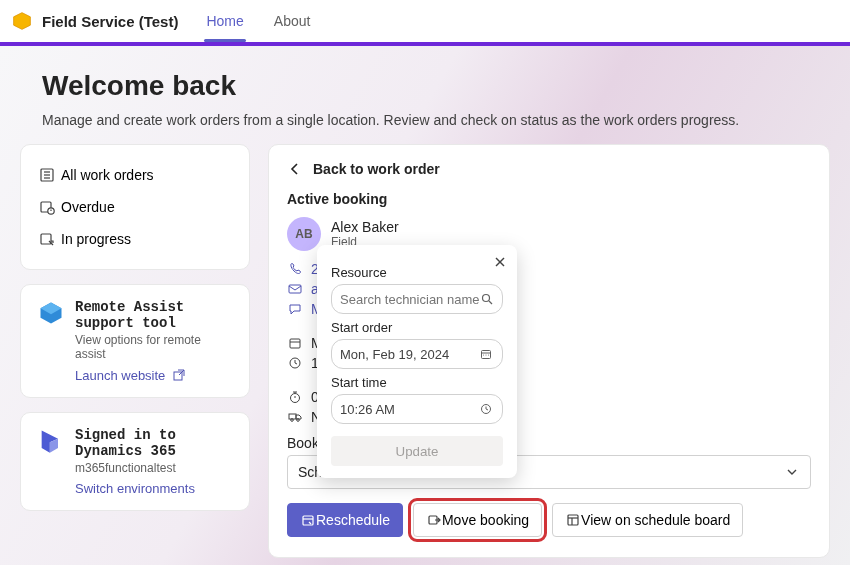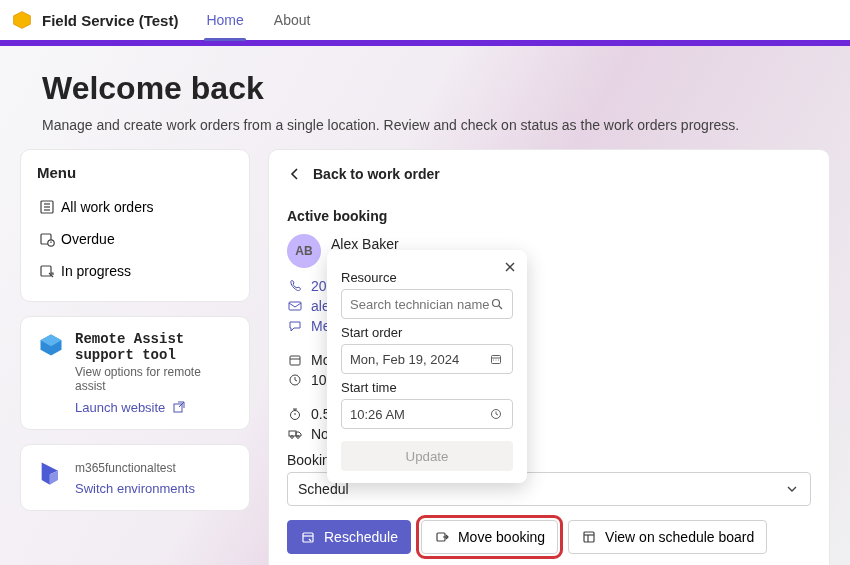--- a/index.html
+++ b/index.html
@@ -1,55 +1,55 @@
 <!DOCTYPE html>
 <html><head>
 <meta charset="utf-8">
 <style>
 * { box-sizing: border-box; margin: 0; padding: 0; }
 body { font-family: "Segoe UI", -apple-system, sans-serif; font-size: 14px; color: #242424; background: #fff; width: 850px; height: 565px; overflow: hidden; }
-.header { display: flex; align-items: center; height: 46px; padding: 0 12px; border-bottom: 6px solid #6d28d9; gap: 10px; }
+.header { display: flex; align-items: center; height: 46px; padding: 0 12px; border-bottom: 4px solid #6d28d9; gap: 10px; }
 .logo-hex { width: 20px; height: 20px; display: inline-block; }
 .app-title { font-weight: 700; font-size: 15px; margin-right: 8px; }
 .tab { padding: 12px 10px; color: #616161; cursor: pointer; position: relative; }
 .tab.active { color: #5b5fc7; }
 .tab.active::after { content:""; position:absolute; left: 8px; right: 8px; bottom: -1px; height: 3px; background: #5b5fc7; border-radius: 2px; }
 .page { background: linear-gradient(120deg, #f7f7f9 0%, #f2ecf3 40%, #e6d4e4 55%, #f0f0f2 100%); padding: 16px 20px; height: 519px; }
-.welcome-title { font-size: 32px; font-weight: 700; margin: 8px 0 10px 22px; }
+.welcome-title { font-size: 28px; font-weight: 700; margin: 8px 0 10px 22px; }
 .welcome-sub { color: #424242; margin: 0 0 16px 22px; font-size: 14px; }
 .cols { display: flex; gap: 18px; align-items: flex-start; }
 .leftcol { width: 230px; display: flex; flex-direction: column; gap: 14px; }
 .card { background: #fff; border: 1px solid #e8e8e8; border-radius: 10px; padding: 14px 16px; }
 .menu-title { font-weight: 600; font-size: 15px; margin-bottom: 10px; }
 .menu-item { display: flex; align-items: flex-start; gap: 6px; padding: 8px 2px; color: #000000; cursor: pointer; }
 .ic { width: 16px; height: 16px; display: inline-flex; align-items: center; justify-content: center; }
 .tool-title { font-weight: 600; font-size: 14px; font-family: Liberation Mono, monospace; }
 .tool-sub { font-size: 12px; color: #616161; margin-top: 2px; }
 .link { color: #4f52b2; font-size: 13px; display: inline-flex; align-items: center; gap: 6px; margin-top: 6px; cursor: pointer; }
 .tool-row { display: flex; gap: 10px; }
 .tool-icon-box { width: 28px; height: 28px; }
 .main { flex: 1; background: #fff; border: 1px solid #e8e8e8; border-radius: 10px; padding: 16px 18px 20px; position: relative; min-height: 390px; }
-.backrow { display: flex; align-items: center; gap: 10px; margin-bottom: 26px; font-weight:600; }
+.backrow { display: flex; align-items: center; gap: 10px; margin-bottom: 14px; font-weight:600; }
 .section-h { font-weight: 600; margin-bottom: 10px; }
 .person { display: flex; gap: 10px; align-items: center; margin-bottom: 10px; }
 .avatar { width: 34px; height: 34px; border-radius: 50%; background: #c4b5fd; color: #5c5a58; display:flex; align-items:center; justify-content:center; font-size:12px; font-weight:600; }
 .person-name { font-weight: 400; font-size: 14px; }
 .person-role { font-size: 12px; color: #616161; }
 .info-line { display:flex; align-items:center; gap: 8px; margin: 4px 0; font-size: 14px; }
 .info-line.linkc { color: #4f52b2; }
 .booking-status-row { margin-top: 10px; }
 .select { width: 100%; height: 34px; border: 1px solid #d1d1d1; border-radius: 4px; display:flex; align-items:center; justify-content:space-between; padding: 0 10px; background:#fff; }
 .btn-row { display:flex; gap: 10px; margin-top: 14px; }
-.btn { height: 34px; border-radius: 4px; display:inline-flex; align-items:center; gap:8px; padding: 0 12px; font-size:14px; cursor:pointer; border:1px solid #d1d1d1; background:#fff; }
+.btn { height: 34px; border-radius: 4px; display:inline-flex; align-items:center; gap:0; padding: 0 12px; font-size:14px; cursor:pointer; border:1px solid #d1d1d1; background:#fff; }
 .btn.primary { background:#5b5fc7; color:#fff; border-color:#5b5fc7; }
 .btn.highlight { outline: 3px solid #d13438; outline-offset: 2px; }
-.popover { position: absolute; left: 58px; top: 100px; width: 200px; background:#fff; border-radius:8px; box-shadow: 0 6px 20px rgba(0,0,0,0.18); padding: 14px 14px 12px; z-index: 10; }
+.popover { position: absolute; left: 48px; top: 100px; width: 200px; background:#fff; border-radius:8px; box-shadow: 0 6px 20px rgba(0,0,0,0.18); padding: 14px 14px 12px; z-index: 10; }
 .popover .close { position:absolute; right:10px; top:10px; cursor:pointer; }
 .pop-label { font-size: 13px; margin: 6px 0 4px; }
-.pop-input { width:100%; height:30px; border:1px solid #d1d1d1; border-radius:4px; display:flex; align-items:center; justify-content:space-between; padding:0 8px; font-size:13px; color:#424242; background:#fff; }
+.pop-input { width:100%; height:30px; border:1px solid #d1d1d1; border-radius:12px; display:flex; align-items:center; justify-content:space-between; padding:0 8px; font-size:13px; color:#424242; background:#fff; }
 .pop-input input { border:none; outline:none; width:100%; font-size:13px; color:#424242; background:transparent; }
 .pop-btn { width:100%; height:30px; background:#f3f2f1; color:#a19f9d; border:none; border-radius:4px; margin-top:12px; cursor:default; }
 svg { display:block; }
 </style>
 </head>
 <body>
 
 <div class="header">
   <span class="logo-hex">
     <svg viewBox="0 0 24 24" width="20" height="20">
@@ -61,21 +61,20 @@
   <span class="tab">About</span>
 </div>
 
 <div class="page">
   <h1 class="welcome-title">Welcome back</h1>
   <p class="welcome-sub">Manage and create work orders from a single location. Review and check on status as the work orders progress.</p>
 
   <div class="cols">
     <div class="leftcol">
       <div class="card">
-        <div class="menu-title">Menu</div>
         <div class="menu-item">
           <span class="ic">
               <svg width="16" height="16" viewBox="0 0 16 16">
                 <rect x="2" y="2" width="12" height="12" rx="1" fill="none" stroke="#424242" stroke-width="1.2"></rect>
                 <line x1="5" y1="5" x2="11" y2="5" stroke="#424242" stroke-width="1.2"></line>
                 <line x1="5" y1="8" x2="11" y2="8" stroke="#424242" stroke-width="1.2"></line>
                 <line x1="5" y1="11" x2="11" y2="11" stroke="#424242" stroke-width="1.2"></line>
               </svg>
             </span>
           <span>All work orders</span>
@@ -129,20 +128,21 @@
 
       <div class="card">
         <div class="tool-row">
           <span class="tool-icon-box">
               <svg viewBox="0 0 24 24" width="28" height="28">
                 <path d="M4 3 L18 10 L11 13 L11 22 L4 18 Z" fill="#4d5bd4"></path>
                 <path d="M11 13 L18 10 L18 18 L11 22 Z" fill="#8a95e8"></path>
               </svg>
             </span>
           <div>
+            <div class="tool-title">Signed in to Dynamics 365</div>
             <div class="tool-sub">m365functionaltest</div>
             <a class="link">Switch environments</a>
           </div>
         </div>
       </div>
     </div>
 
     <div class="main">
       <div class="backrow">
         <span class="ic">

